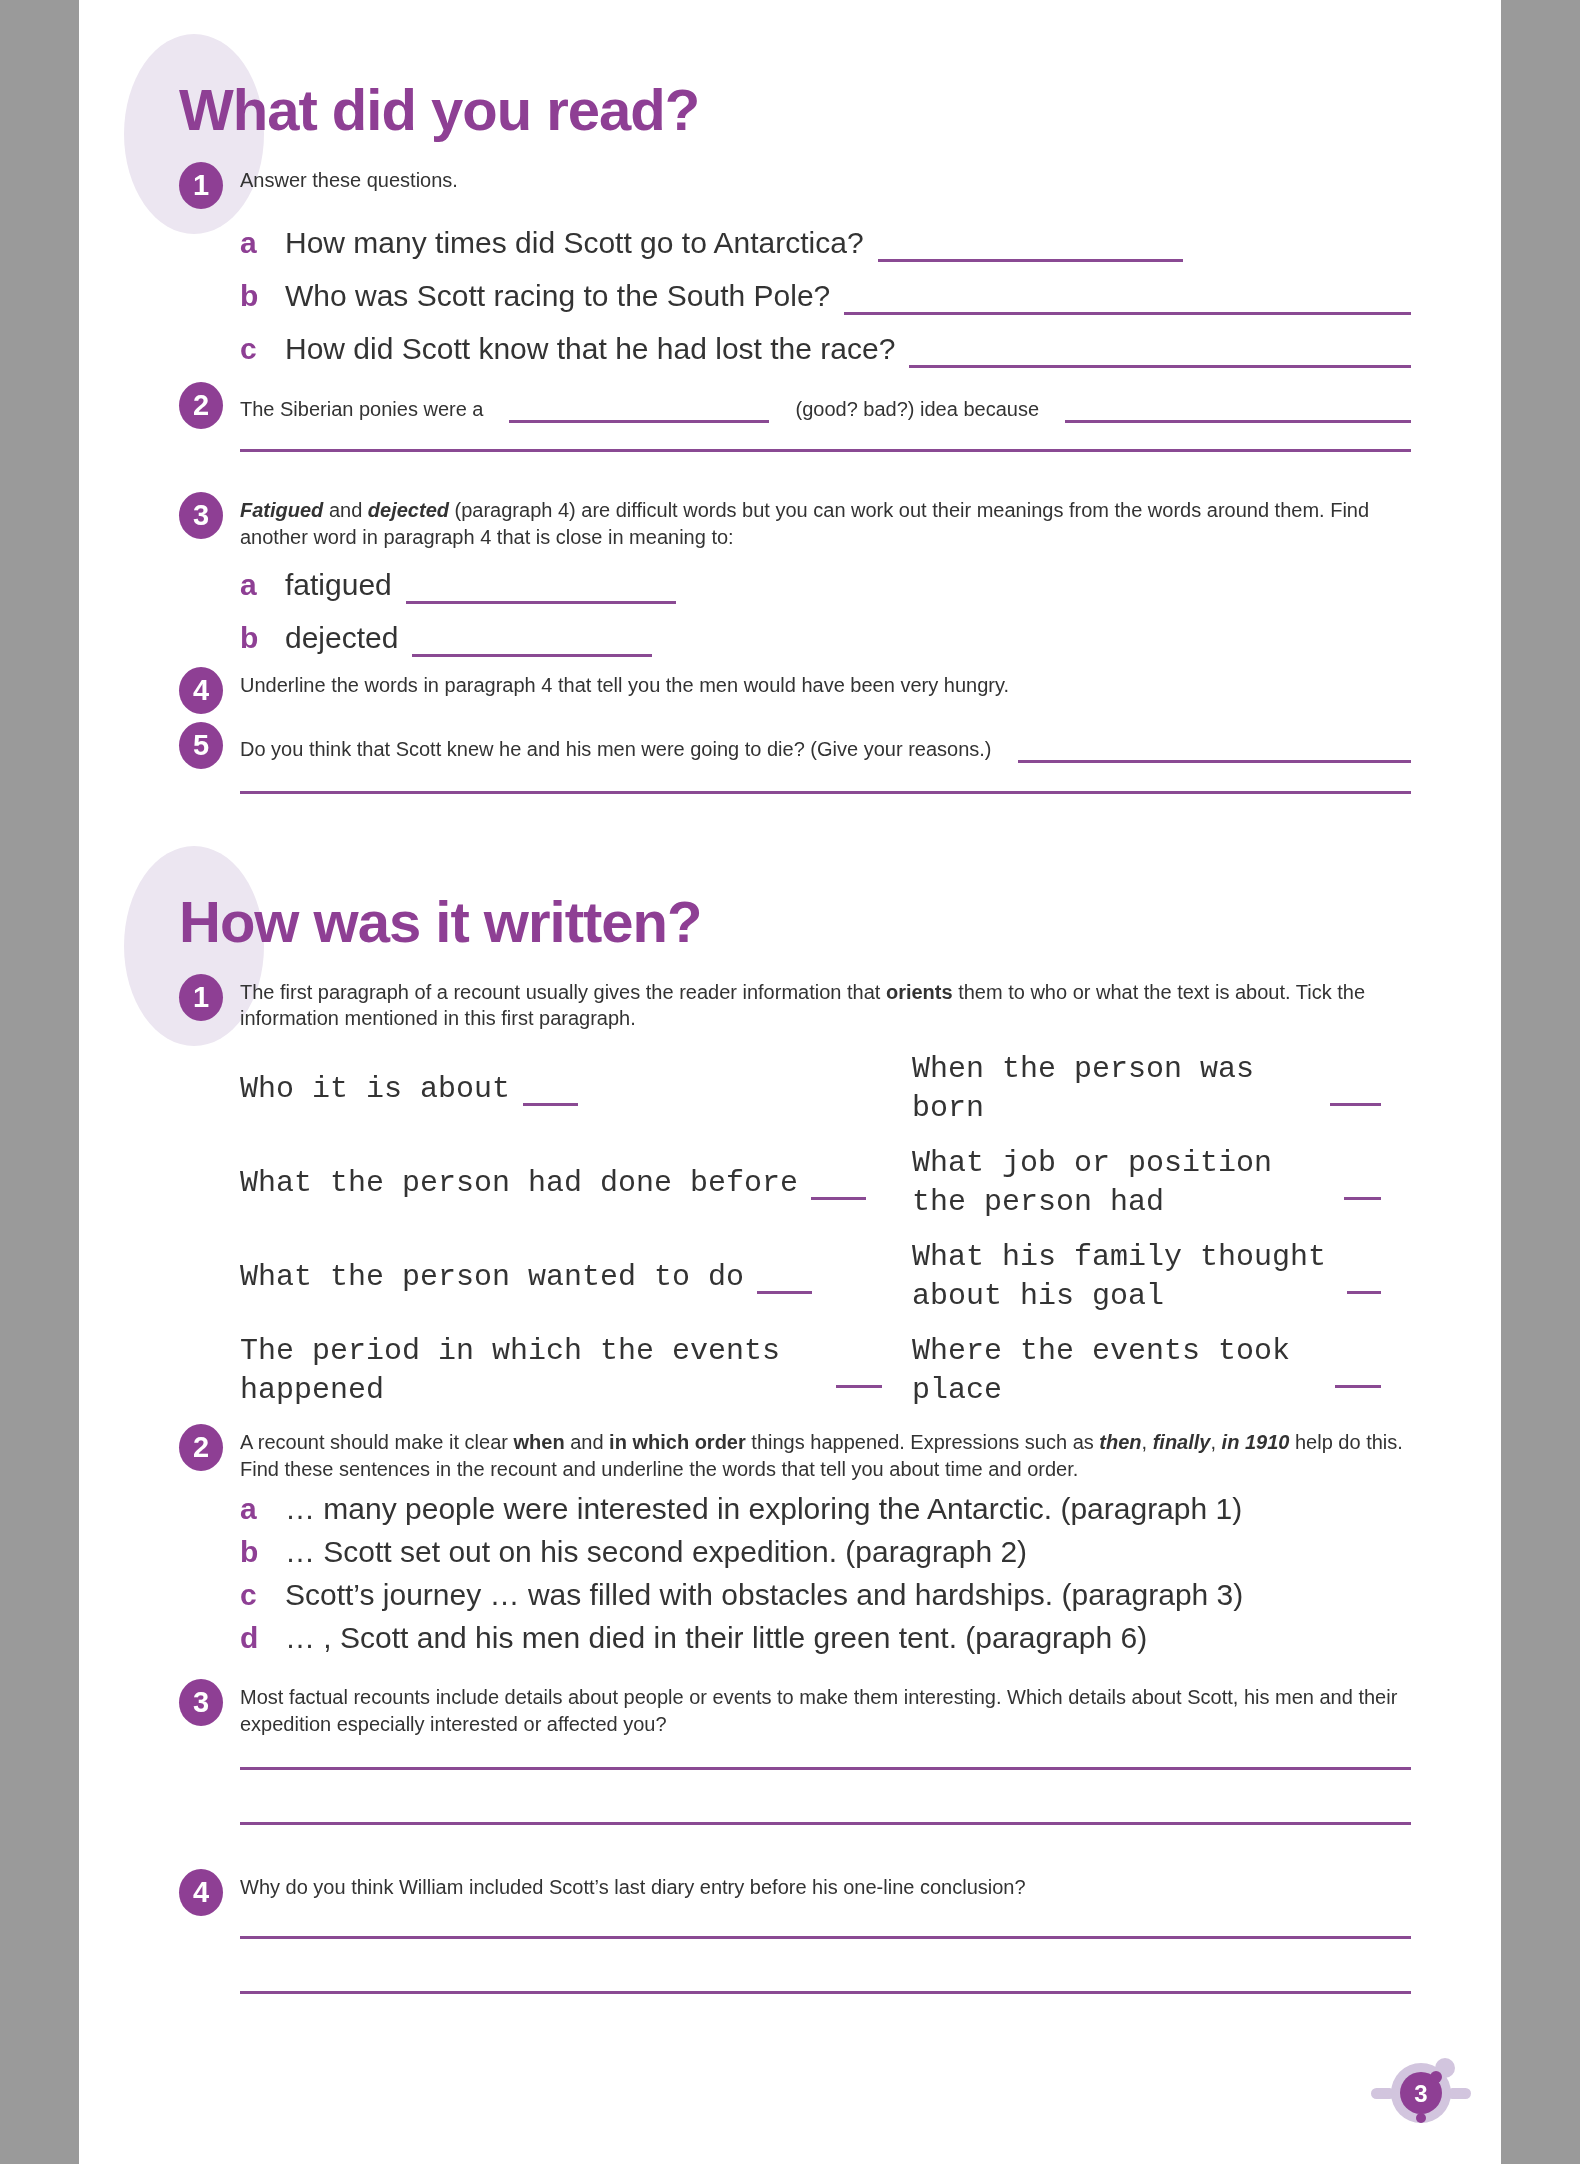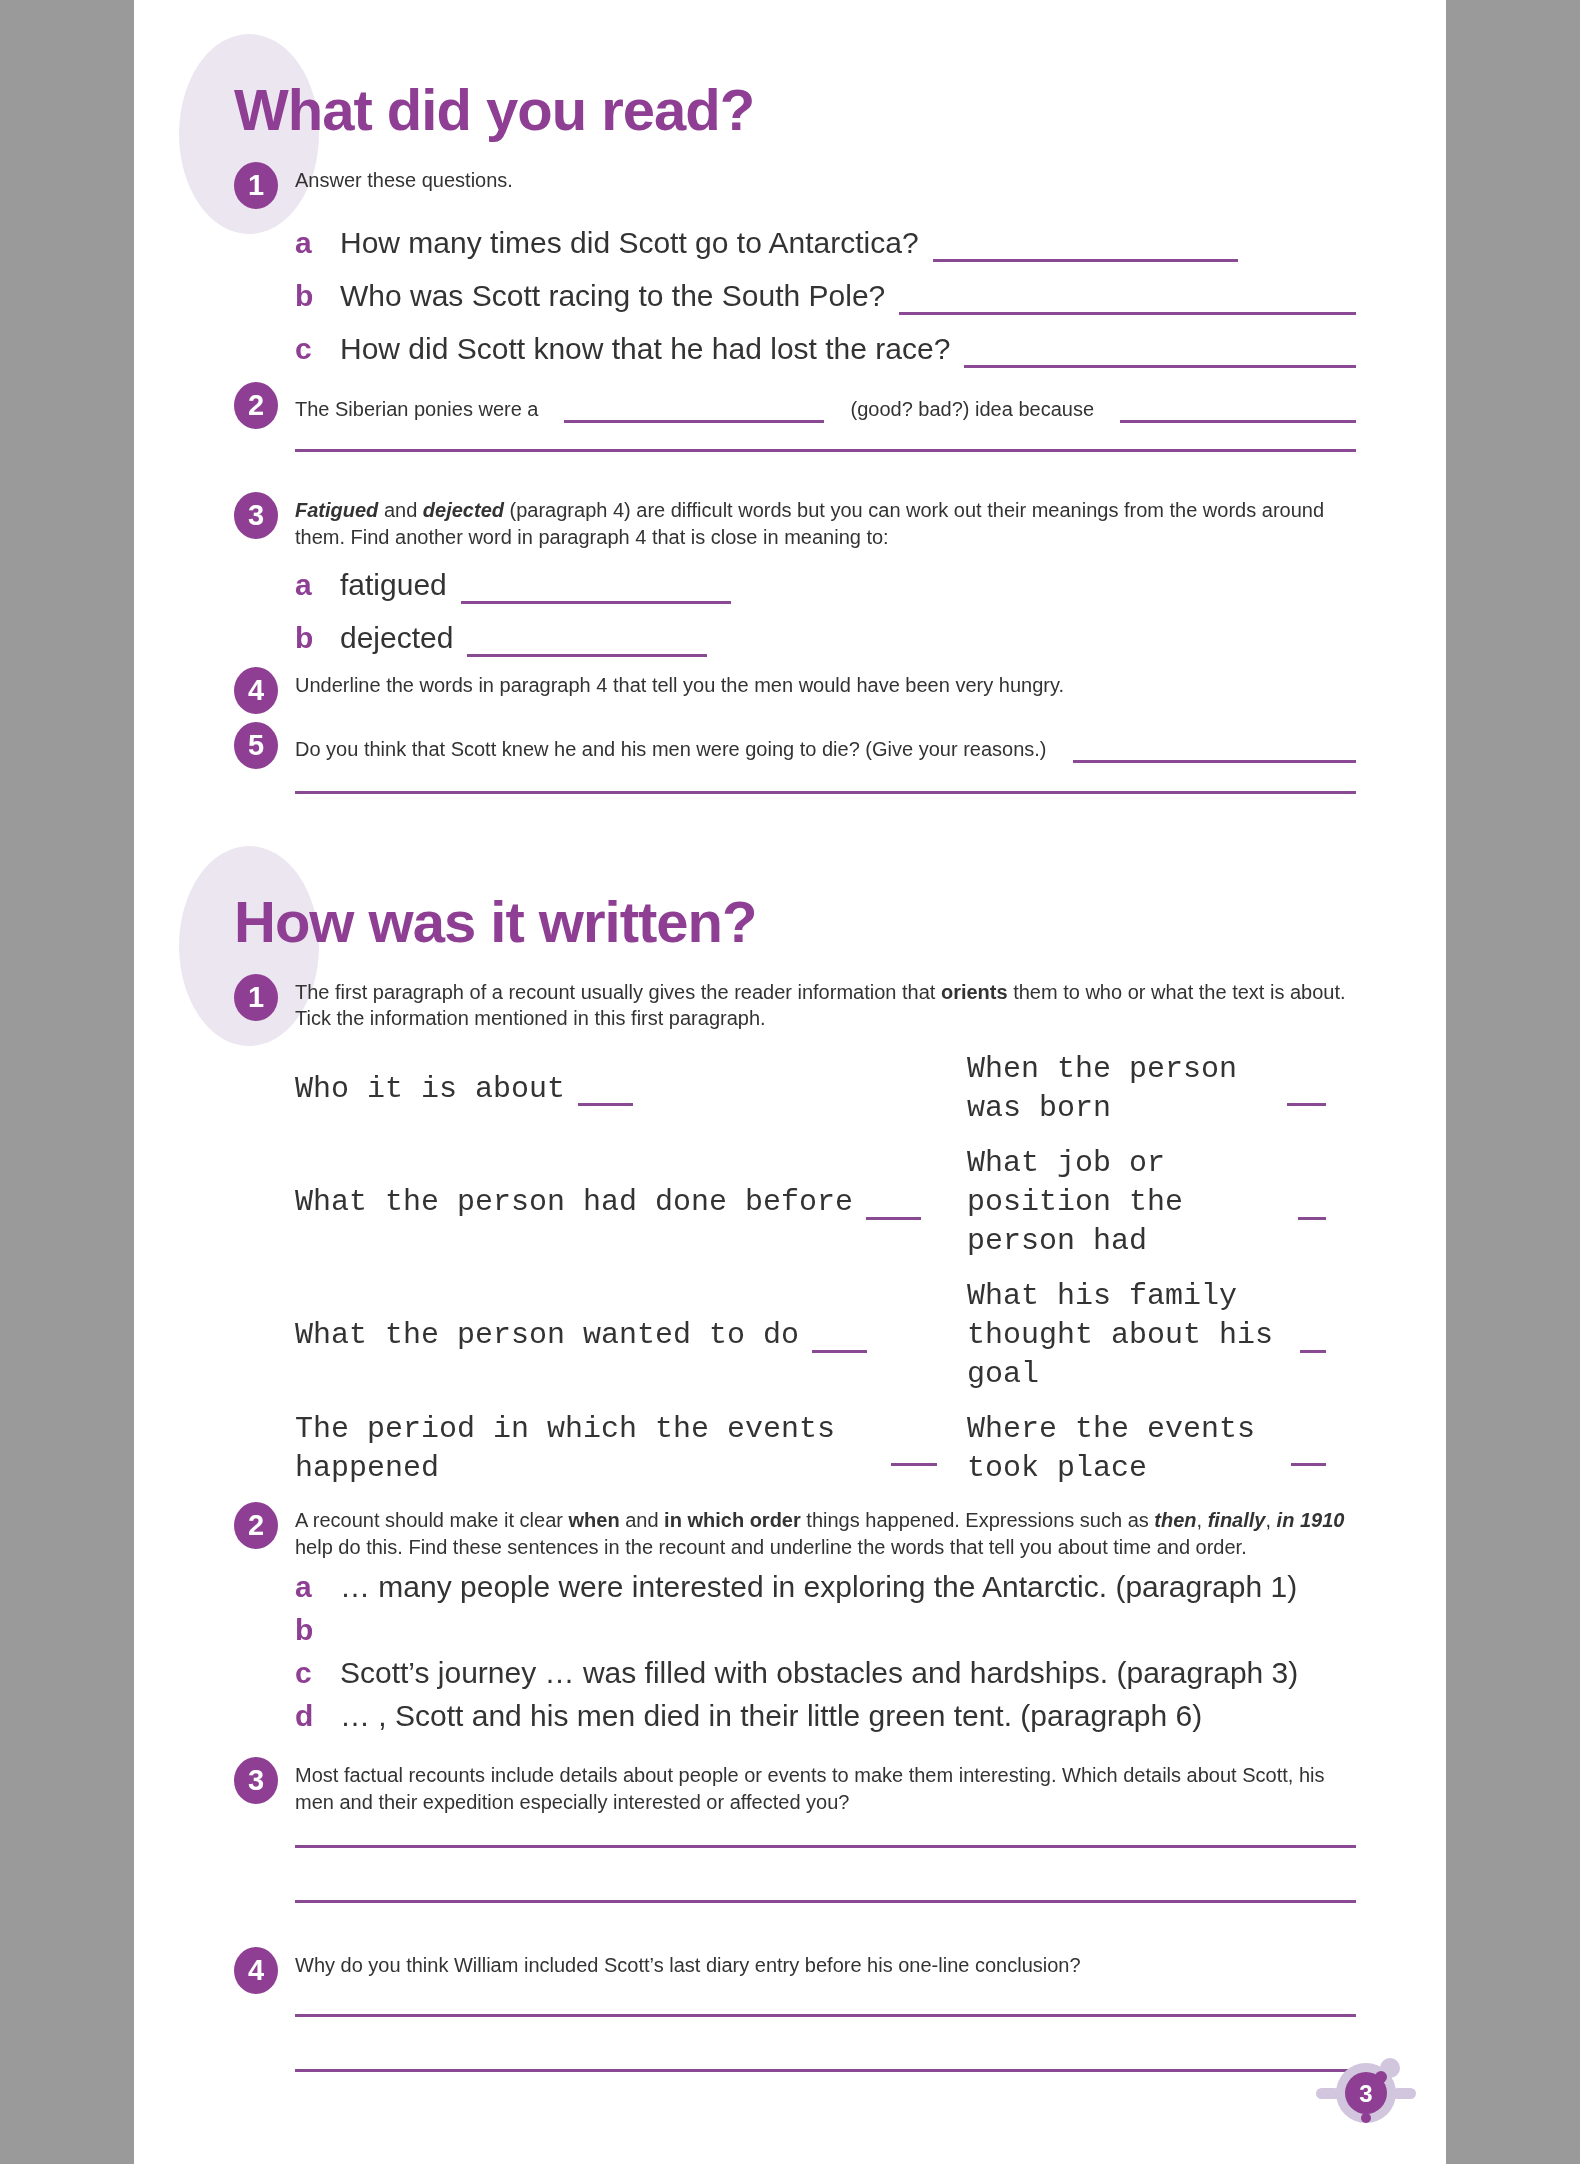--- a/index.html
+++ b/index.html
@@ -1,19 +1,19 @@
 <!DOCTYPE html>
 <html style="--accent: #8e3f94; --light-circle: #ece6f1; --line: #8a4a93; --text: #333333; --turtle-body: #d2c5de;"><head>
 <meta charset="utf-8">
 <style>
   * { margin:0; padding:0; box-sizing:border-box; }
   html,body { background:#9a9a9a; }
   .page {
     position:relative;
-    width:1312px; height:2164px;
+    width:1422px; height:2164px;
     margin:0 auto;
     background:#ffffff;
     font-family:"Liberation Sans", sans-serif;
     color:var(--text,#333333);
     padding:52px 90px 0 100px;
     overflow:hidden;
   }
   
   .sec-head { position:relative; height:100px; margin-bottom:10px; }
   .deco-circle {
@@ -218,20 +218,21 @@
       <div class="qbody">
         <p><span>A recount should make it clear </span><span style="font-weight: 700;">when</span><span> and </span><span style="font-weight: 700;">in which order</span><span> things happened. Expressions such as </span><span style="font-weight: 700; font-style: italic;">then</span><span>, </span><span style="font-weight: 700; font-style: italic;">finally</span><span>, </span><span style="font-weight: 700; font-style: italic;">in 1910</span><span> help do this. Find these sentences in the recount and underline the words that tell you about time and order.</span></p>
       </div>
     </div>
     <div class="sub tight">
       <span class="letter">a</span>
       <span>… many people were interested in exploring the Antarctic. (paragraph 1)</span>
     </div>
     <div class="sub tight">
       <span class="letter">b</span>
+      <span>… Scott set out on his second expedition. (paragraph 2)</span>
     </div>
     <div class="sub tight">
       <span class="letter">c</span>
       <span>Scott’s journey … was filled with obstacles and hardships. (paragraph 3)</span>
     </div>
     <div class="sub" style="margin-bottom:16px">
       <span class="letter">d</span>
       <span>… , Scott and his men died in their little green tent. (paragraph 6)</span>
     </div>
 

